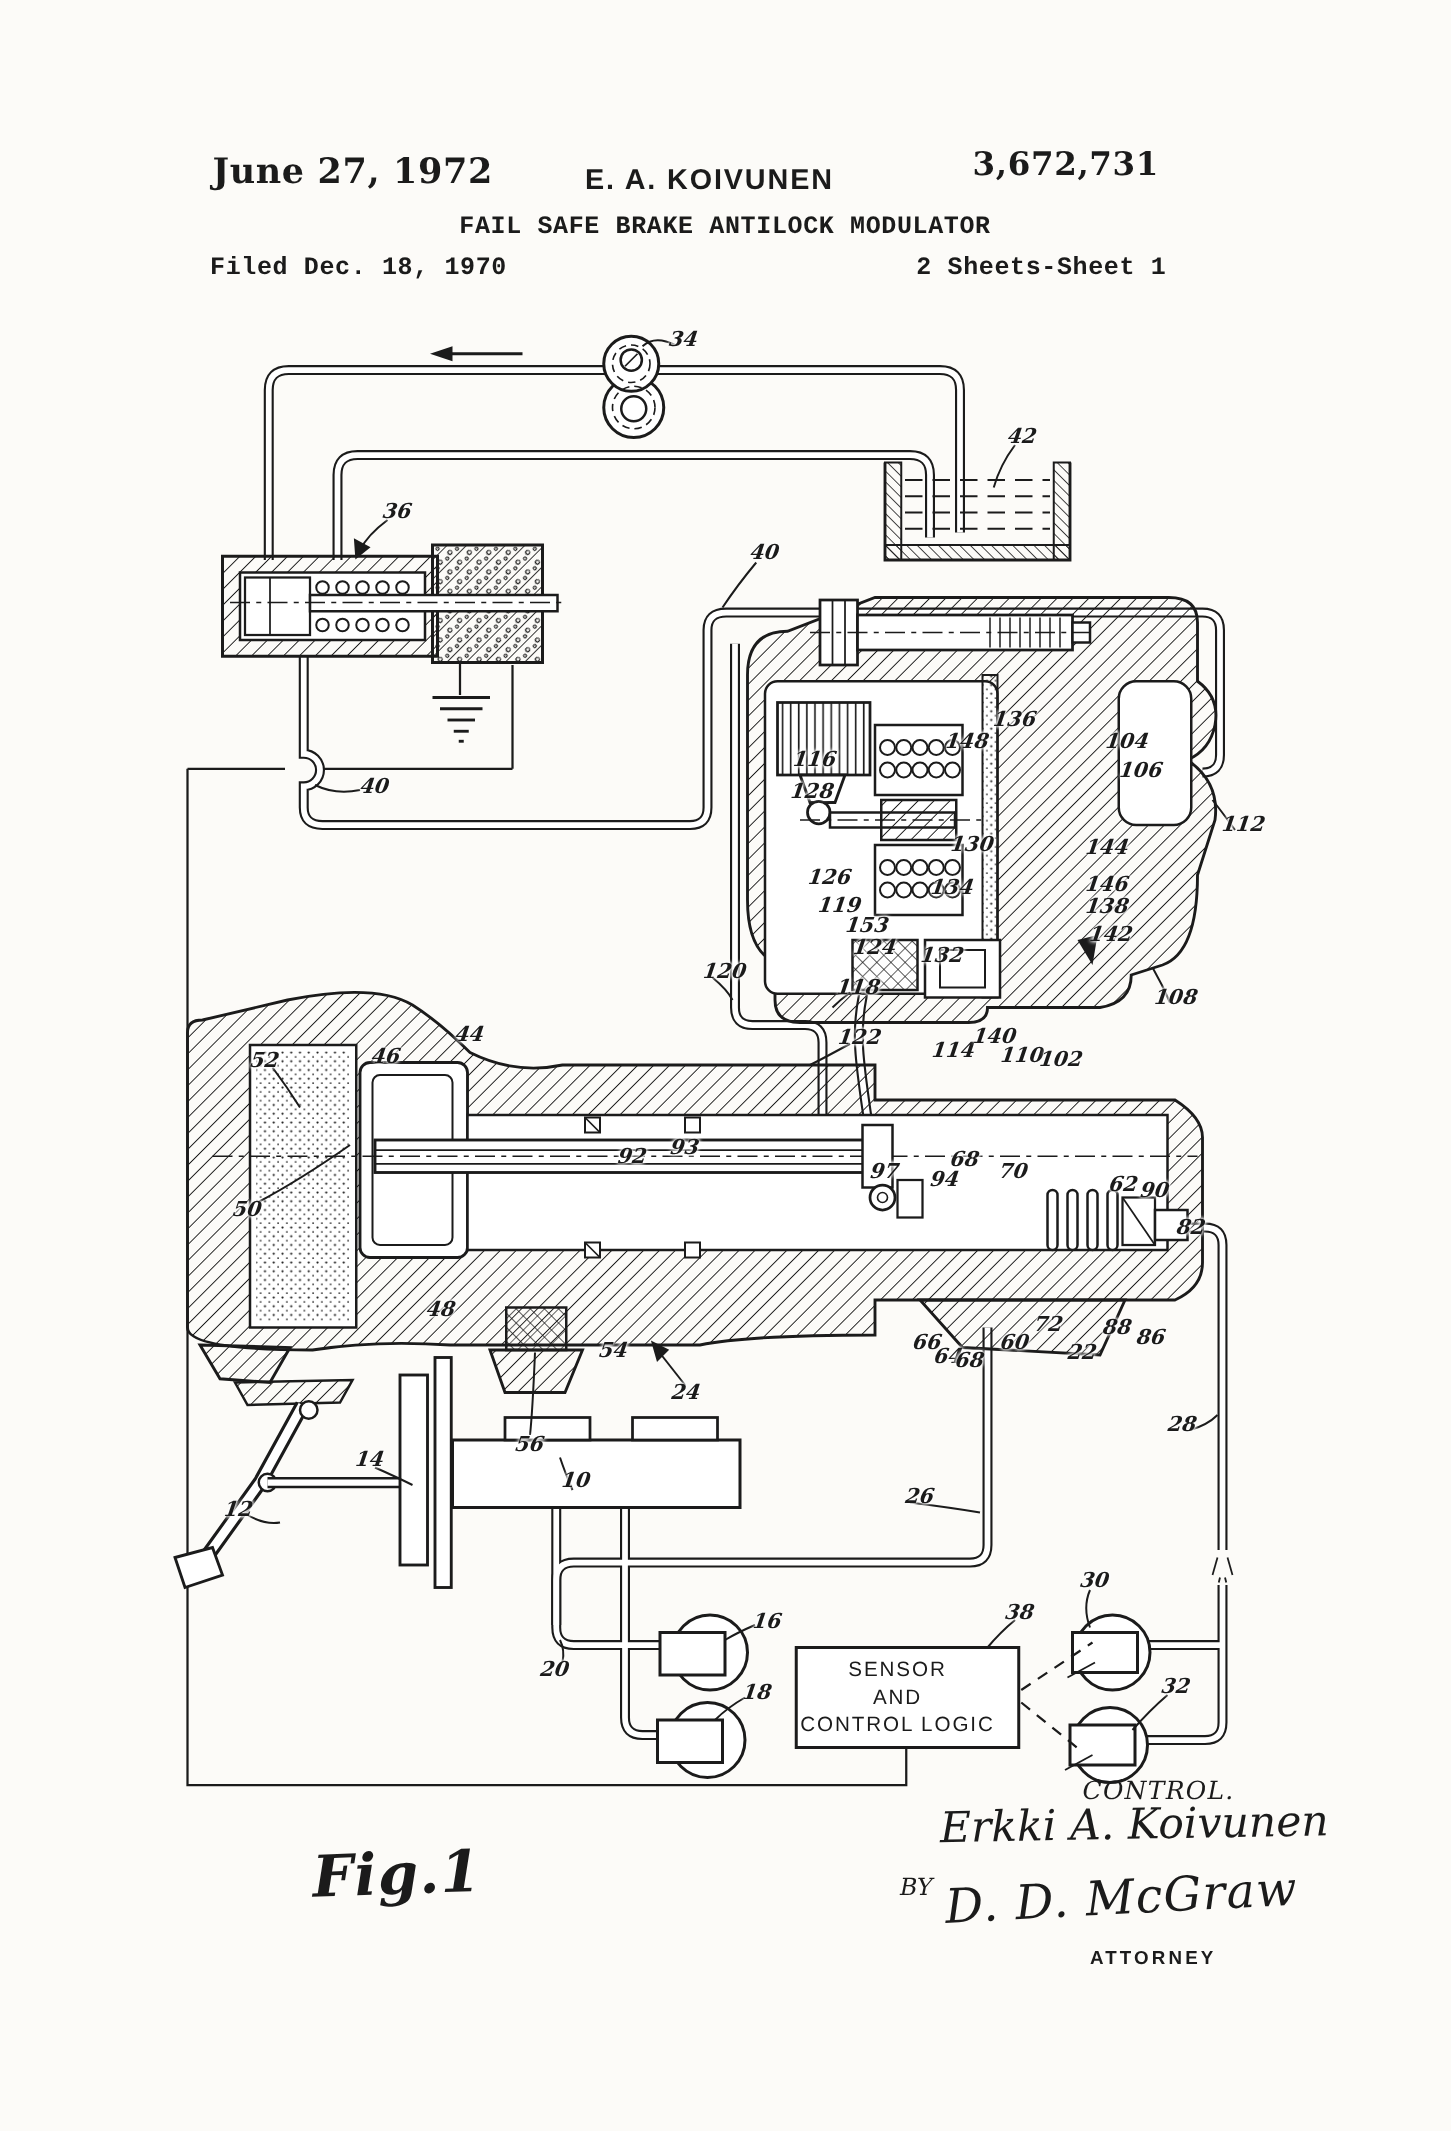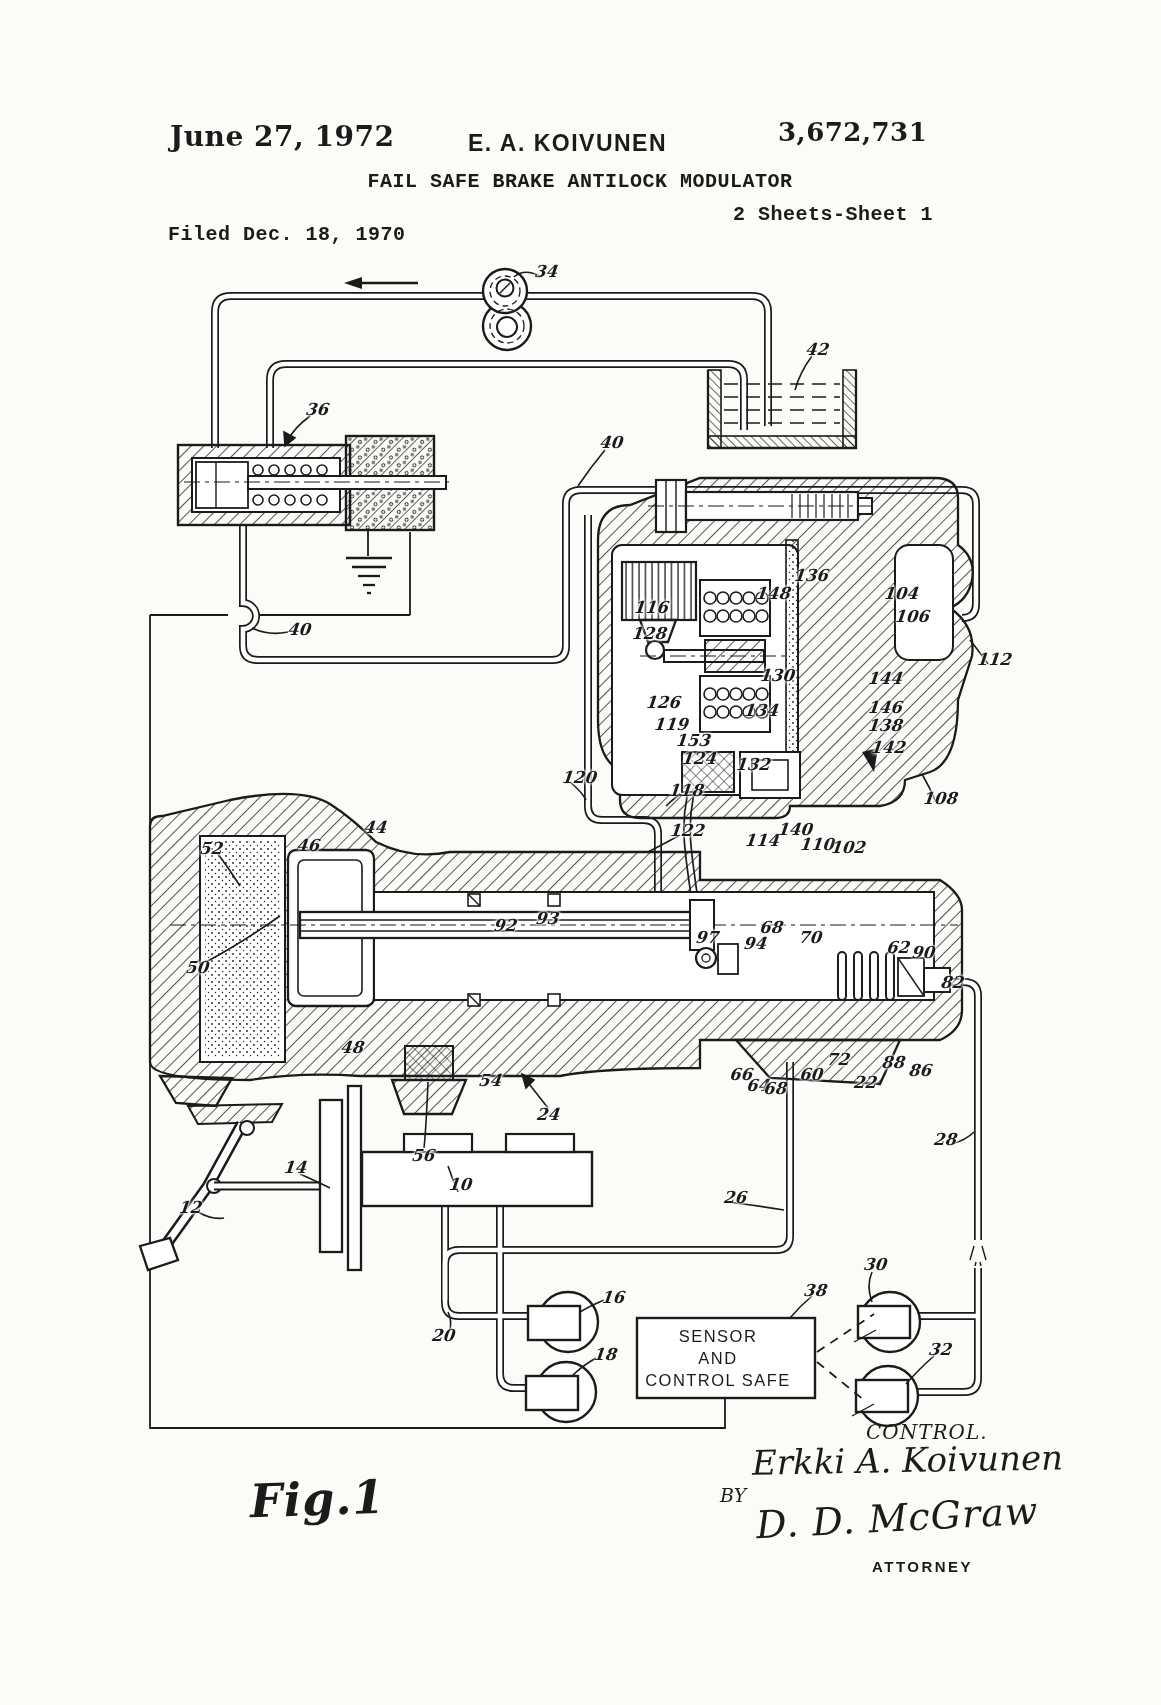--- a/index.html
+++ b/index.html
@@ -23,21 +23,21 @@
     text-shadow:0 0 3px #fff,0 0 3px #fff,0 0 4px #fff;
   }
   .sensor-box-text{
     display:flex;flex-direction:column;align-items:center;justify-content:center;
     text-align:center;font-size:16.5px;letter-spacing:1.5px;line-height:1.35;
     font-family:"Liberation Sans",sans-serif;
   }
   .script{font-family:"DejaVu Serif",serif;font-style:italic;}
   .inventor-cap{font-size:20px;letter-spacing:1px;}
   .inventor-name{font-size:34px;transform:rotate(-1deg);}
-  .by{font-size:19px;}
+  .by{font-size:19px;margin-top:15px;}
   .signature{font-size:38px;transform:rotate(-3deg);letter-spacing:1px;}
   .attorney{font-size:15px;letter-spacing:2.5px;font-weight:bold;}
   .figlabel{font-size:46px;font-weight:bold;transform:rotate(-2deg);letter-spacing:1px;}
   
   .ln{stroke:#1b1b1b;stroke-width:2.3;fill:none;}
   .lnf{stroke:#1b1b1b;stroke-width:2.3;fill:#fff;}
   .lnh{stroke:#1b1b1b;stroke-width:2.3;fill:url(#h1);}
   .po{stroke:#1b1b1b;stroke-width:8;fill:none;}
   .pi{stroke:#fff;stroke-width:4.6;fill:none;}
   .armo{stroke:#1b1b1b;stroke-width:12;fill:none;stroke-linejoin:round;}
@@ -350,27 +350,27 @@
       <polygon points="522,1074 526,1088 534,1080" fill="#1b1b1b"></polygon>
       <path d="M 680,835 Q 660,846 648,852"></path>
       <path d="M 680,794 Q 672,800 666,806"></path>
     </g>
   </svg>
 
   <div class="abs date" style="left:170px;top:120px;">June 27, 1972</div>
   <div class="abs author" style="left:468px;top:130px;">E. A. KOIVUNEN</div>
   <div class="abs patnum" style="left:778px;top:117px;">3,672,731</div>
   <div class="abs tw" style="left:580px;top:170px;transform:translateX(-50%);">FAIL SAFE BRAKE ANTILOCK MODULATOR</div>
-  <div class="abs tw" style="left:168px;top:203px;margin-top:20px;">Filed Dec. 18, 1970</div>
+  <div class="abs tw" style="left:168px;top:203px;">Filed Dec. 18, 1970</div>
   <div class="abs tw" style="left:733px;top:203px;">2 Sheets-Sheet 1</div>
 
   <div class="abs sensor-box-text" style="left:637px;top:1318px;width:162px;height:80px;">
     <span>SENSOR</span>
     <span>AND</span>
-    <span>CONTROL SAFE</span>
+    <span>CONTROL LOGIC</span>
   </div>
 
   <div style="position:absolute;inset:0;">
       <span class="ref-label" style="left: 547px; top: 272px;">34</span>
       <span class="ref-label" style="left: 818px; top: 350px;">42</span>
       <span class="ref-label" style="left: 318px; top: 410px;">36</span>
       <span class="ref-label" style="left: 612px; top: 443px;">40</span>
       <span class="ref-label" style="left: 300px; top: 630px;">40</span>
       <span class="ref-label" style="left: 652px; top: 608px;">116</span>
       <span class="ref-label" style="left: 650px; top: 634px;">128</span>

